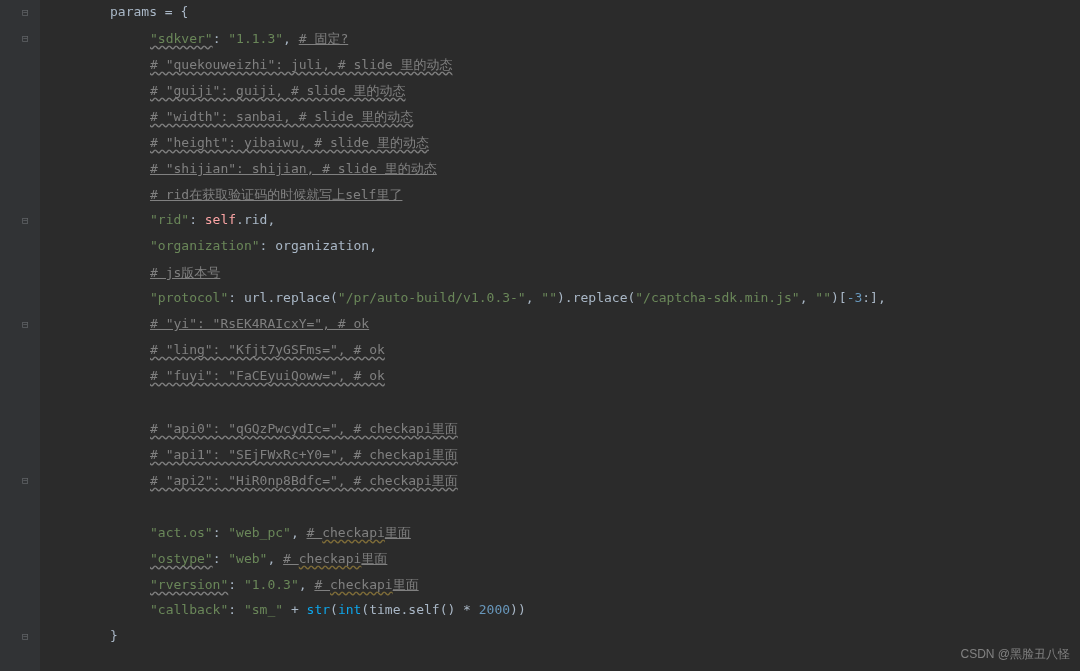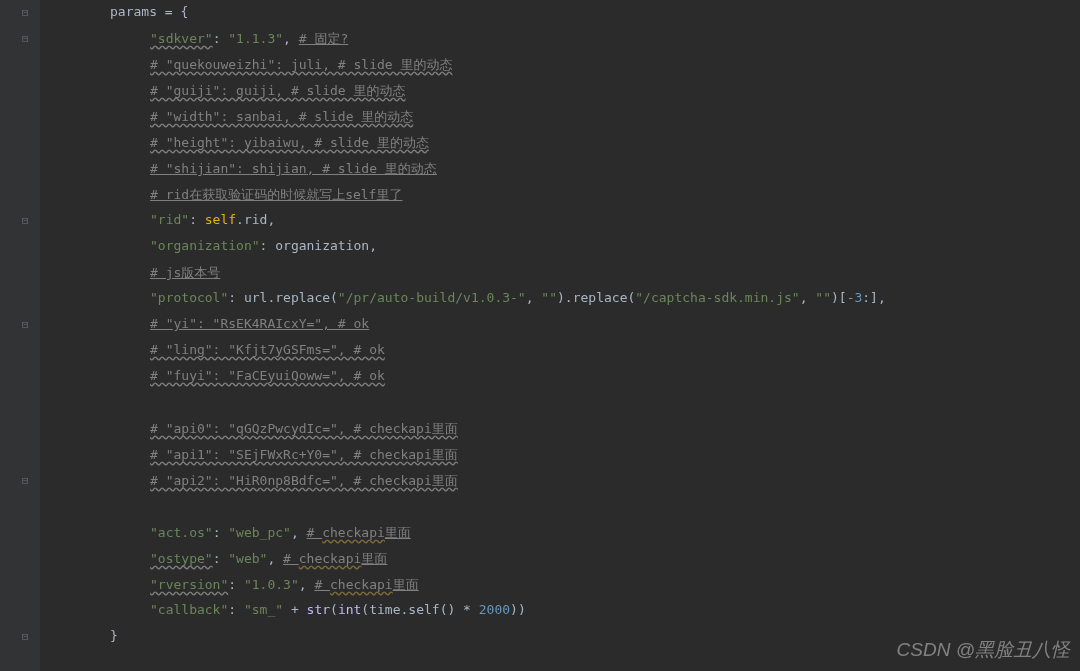--- a/index.html
+++ b/index.html
@@ -29,36 +29,35 @@
     font-size: 11px;
     user-select: none;
   }
   .code-area {
     margin-left: 40px;
     padding: 4px 16px 0 0;
   }
   .line { height: 26px; }
   .indent1 { padding-left: 70px; }
   .indent2 { padding-left: 110px; }
-  .kw { color: #c4b5fd; }
+  .kw { color: #0ea5e9; }
   .str { color: #6a8759; }
   .num { color: #6897bb; }
-  .self  { color: #eab308; }
+  .self  { color: #fca5a5; }
   .op    { color: #a9b7c6; }
   .comment { color: #808080; text-decoration: underline; }
   .warn  { text-decoration: underline wavy #808080; text-underline-offset: 2px; }
   .warn2 { text-decoration: underline wavy #806d38; text-underline-offset: 2px; }
   .watermark {
     position: absolute;
     right: 10px;
     bottom: 8px;
     color: rgba(200,200,200,0.55);
     font-family: sans-serif;
-    font-size: 19px;
-    font-style: italic;
+    font-size: 12px;
   }
 </style>
 </head>
 <body>
 
 <div class="gutter">
   <span class="fold-icon" style="top:6px;">⊟</span>
   <span class="fold-icon" style="top:32px;">⊟</span>
   <span class="fold-icon" style="top:214px;">⊟</span>
   <span class="fold-icon" style="top:318px;">⊟</span>

